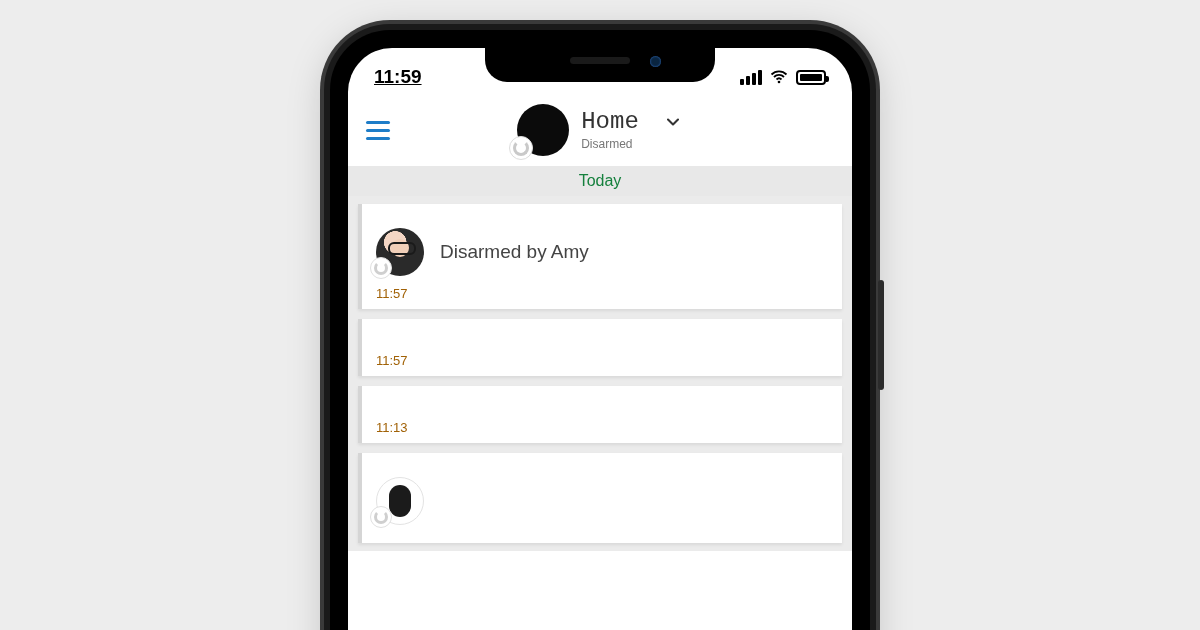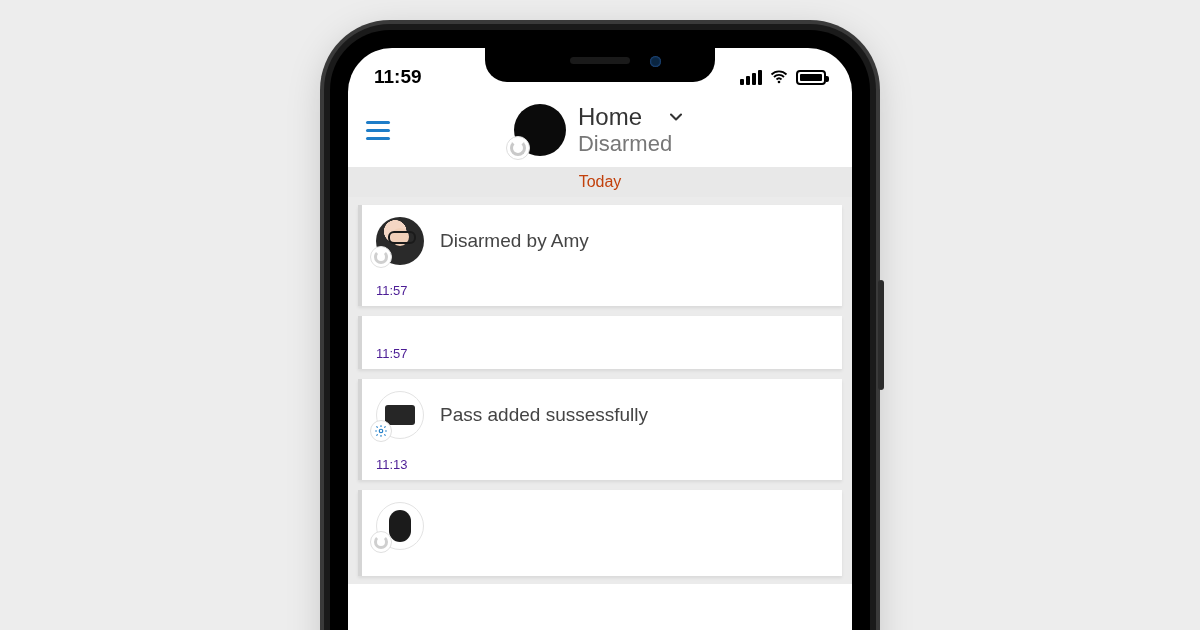--- a/index.html
+++ b/index.html
@@ -74,20 +74,21 @@
     box-shadow: inset 0 0 2px #3a7bd5;
   }
   .status-bar {
     display: flex;
     justify-content: space-between;
     align-items: center;
     padding: 10px 26px 0;
     height: 48px;
     font-size: 19px;
     font-weight: 700;
+    text-decoration: underline;
   }
   .status-right {
     display: flex;
     align-items: center;
     gap: 7px;
   }
   .signal { display: flex; align-items: flex-end; gap: 2px; }
   .signal span { width: 4px; background: #000; border-radius: 1px; }
   .signal span:nth-child(1){height:6px}
   .signal span:nth-child(2){height:9px}
@@ -133,39 +134,39 @@
     position:absolute; bottom:-4px; left:-8px;
     width:24px; height:24px; background:#fff; border-radius:50%;
     border: 1px solid #ddd;
   }
   .badge-icon.spin::after {
     content:""; position:absolute; inset:3px;
     border: 3px solid #c9c9c9; border-top-color: transparent;
     border-radius:50%;
   }
   .title-col { line-height:1.1; }
-  .title-row { display:flex; align-items:center; gap:24px; }
+  .title-row { display:flex; align-items:center; gap:24px;font-family:Liberation Mono, monospace; }
   .title-main { font-size: 24px; color:#333; font-weight:400; }
   .chev { width:20px; height:20px; }
-  .title-sub { font-size:22px; color:#777; margin-top:2px; }
+  .title-sub { font-size:12px; color:#777; margin-top:2px; }
 
   .day-bar {
-    background:#e8e8e8; color:#c2410c; font-size:16px;
+    background:#e8e8e8; color:#15803d; font-size:16px;
     text-align:center; padding:6px 0;
   }
 
   .events {
     background:#ebebeb;
     padding: 8px 10px;
     display:flex; flex-direction:column; gap:10px;
   }
   .event-card {
     background:#fff;
     border-left:4px solid #d5d5d5;
-    padding:12px 14px 8px;
+    padding:24px 14px 8px;
     box-shadow: 0 2px 3px rgba(0,0,0,0.08);
   }
   .event-row {
     display:flex; align-items:center; gap:16px;
   }
   .avatar-wrap {
     position:relative; width:48px; height:48px;
   }
   .avatar {
     width:48px; height:48px; border-radius:50%; overflow:hidden;
@@ -208,21 +209,21 @@
   .mini-badge.grey-spin::after{
     content:""; position:absolute; inset:3px;
     border:3px solid #cfcfcf; border-top-color:transparent; border-radius:50%;
   }
   .mini-badge.blue-ring::after{
     content:""; position:absolute; inset:3px;
     border:3px solid #1e7dc8; border-top-color:transparent; border-radius:50%;
     transform: rotate(320deg);
   }
   .event-text { font-size:19px; color:#444; font-weight:300; }
-  .event-time { font-size:13px; color:#4c1d95; margin-top:18px; }
+  .event-time { font-size:13px; color:#a16207; margin-top:10px; }
 </style>
 </head>
 <body>
 
 <div class="phone-frame">
   <div class="side-button right"></div>
   <div class="screen">
     <div class="notch"></div>
 
     <div class="status-bar">
@@ -285,32 +286,20 @@
           <div class="event-text">Disarmed by Amy</div>
         </div>
         <div class="event-time">11:57</div>
       </div>
 
       <div class="event-card">
         <div class="event-time">11:57</div>
       </div>
 
       <div class="event-card">
-        <div class="event-row">
-          <div class="avatar-wrap">
-            <div class="avatar device-card"></div>
-            <div class="mini-badge">
-              <svg viewBox="0 0 24 24" fill="none" stroke="#1e7dc8" stroke-width="2">
-                <circle cx="12" cy="12" r="3"></circle>
-                <path d="M12 2v3M12 19v3M4.2 4.2l2.1 2.1M17.7 17.7l2.1 2.1M2 12h3M19 12h3M4.2 19.8l2.1-2.1M17.7 6.3l2.1-2.1"></path>
-              </svg>
-            </div>
-          </div>
-          <div class="event-text">Pass added sussessfully</div>
-        </div>
         <div class="event-time">11:13</div>
       </div>
 
       <div class="event-card">
         <div class="event-row">
           <div class="avatar-wrap">
             <div class="avatar keyfob"></div>
             <div class="mini-badge grey-spin"></div>
           </div>
         </div>

